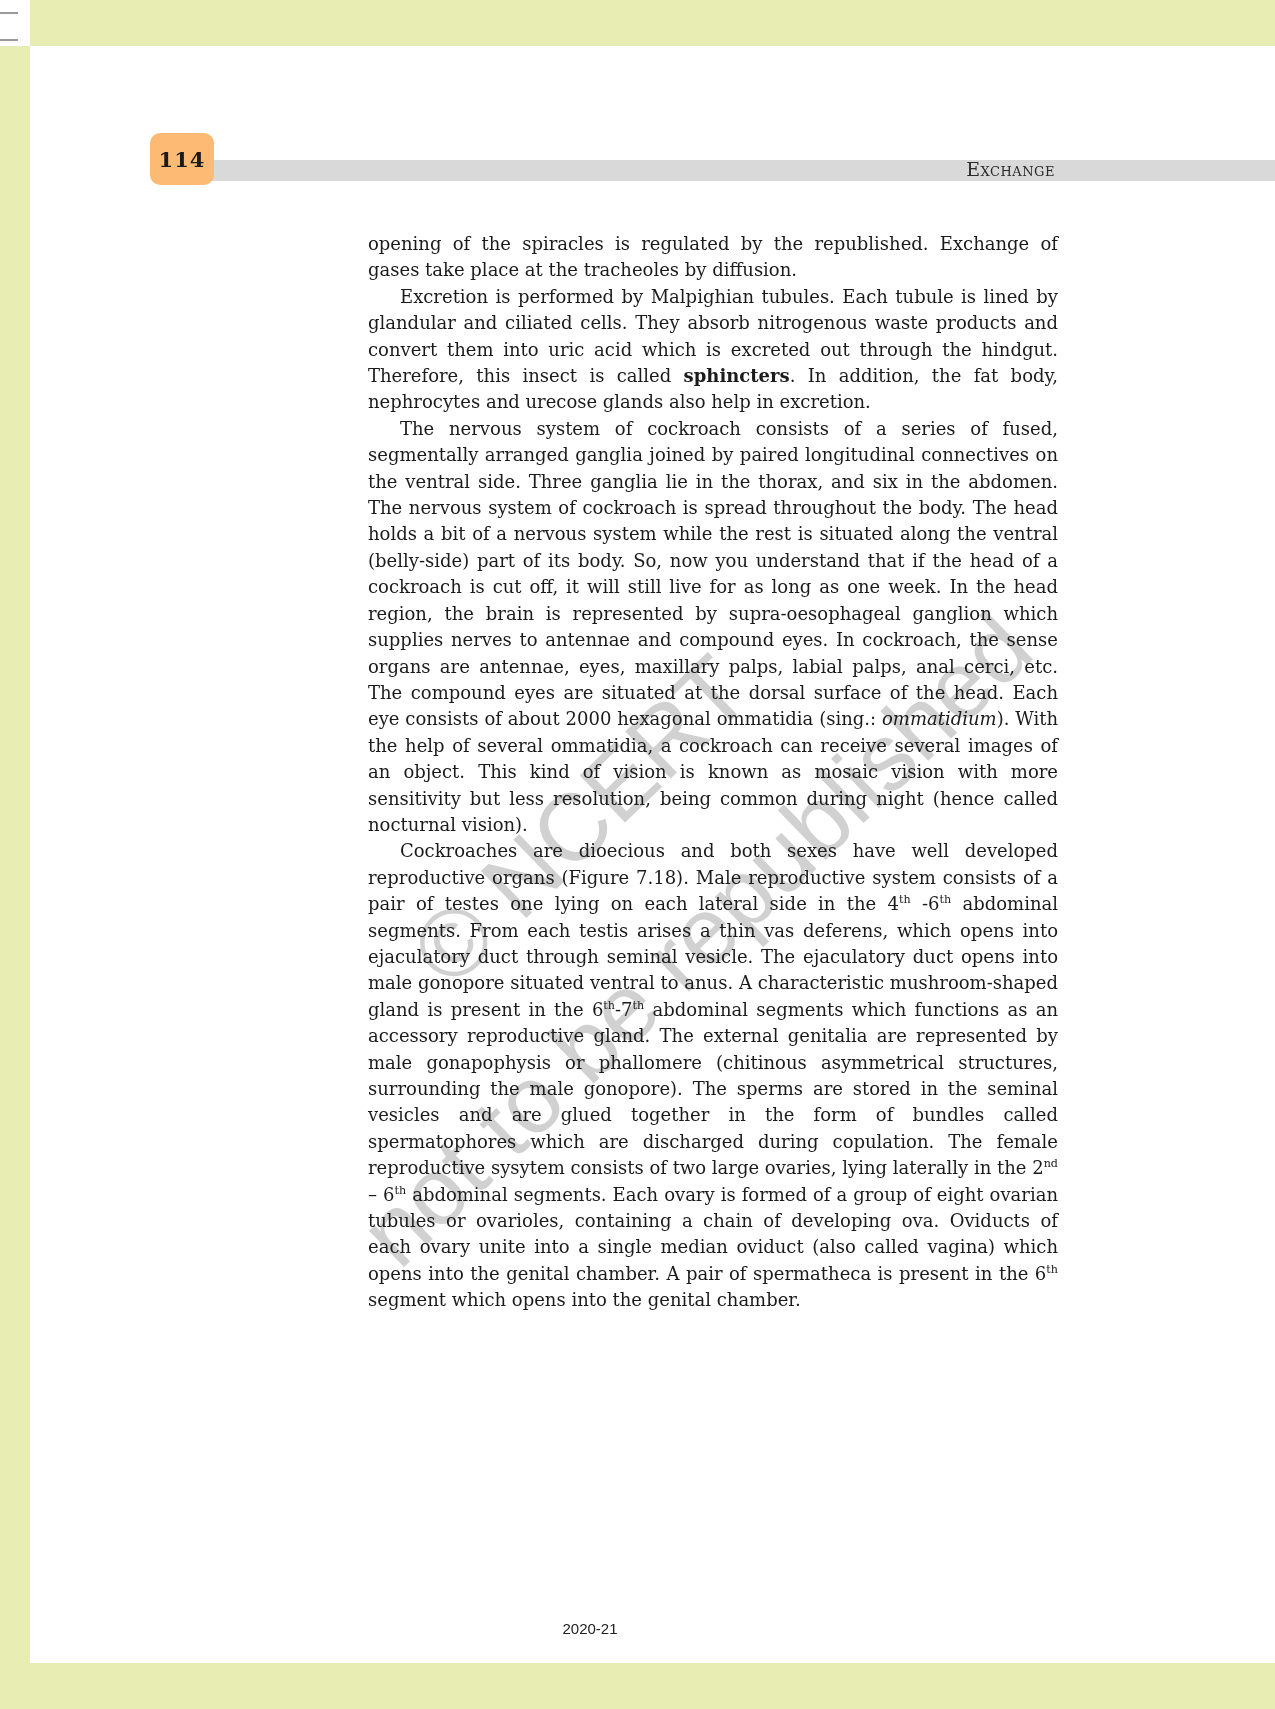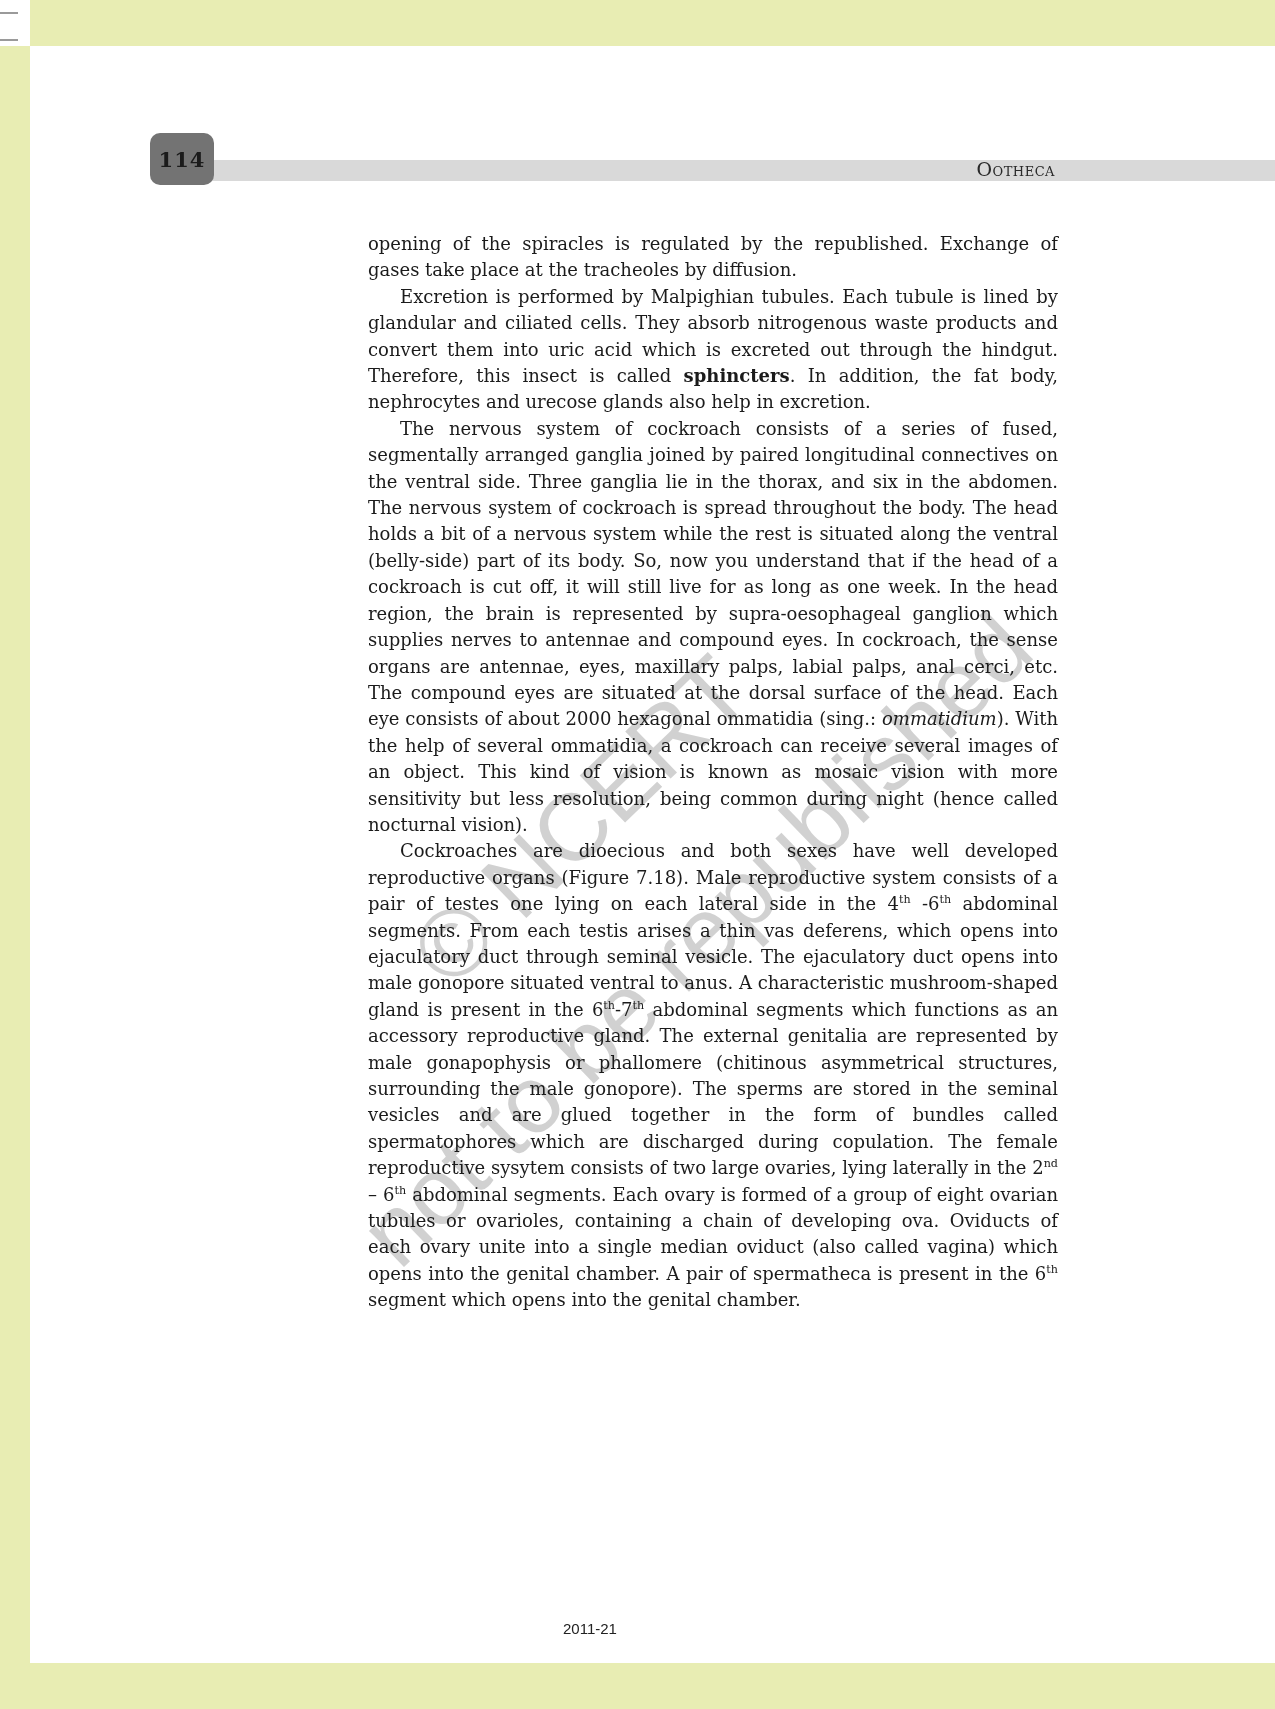--- a/index.html
+++ b/index.html
@@ -35,21 +35,21 @@
   .crop-mark.m1{left:0;top:12px;width:18px;height:2px;}
   .crop-mark.m2{left:0;top:39px;width:18px;height:2px;}
 
   
   .header-bar{
     position:absolute;left:153px;right:0;top:160px;height:21px;
     background:var(--header-bar);
   }
   .page-number-box{
     position:absolute;left:150px;top:133px;width:64px;height:52px;
-    background:#737373;border-radius:10px;
+    background:#fdba74;border-radius:10px;
     display:flex;align-items:center;justify-content:center;
     font-weight:bold;font-size:21px;letter-spacing:1px;
     z-index:3;
   }
   .running-head{
     position:absolute;top:158px;right:220px;
     font-variant:small-caps;font-size:19px;letter-spacing:0.5px;
     color:#2a2a2a;z-index:3;
   }
 
@@ -101,24 +101,24 @@
 
   <div class="watermark">
     <div>© NCERT</div>
     <div>not to be republished</div>
   </div>
 
   <div class="header-bar"></div>
   <div class="page-number-box">
     <span>114</span>
   </div>
-  <div class="running-head">Ootheca</div>
+  <div class="running-head">Exchange</div>
 
   <main class="text-column">
       <p>opening of the spiracles is regulated by the republished. Exchange of gases take place at the tracheoles by diffusion.</p>
       <p class="indent">Excretion is performed by Malpighian tubules. Each tubule is lined by glandular and ciliated cells. They absorb nitrogenous waste products and convert them into uric acid which is excreted out through the hindgut. Therefore, this insect is called <b>sphincters</b>. In addition, the fat body, nephrocytes and urecose glands also help in excretion.</p>
       <p class="indent">The nervous system of cockroach consists of a series of fused, segmentally arranged ganglia joined by paired longitudinal connectives on the ventral side. Three ganglia lie in the thorax, and six in the abdomen. The nervous system of cockroach is spread throughout the body. The head holds a bit of a nervous system while the rest is situated along the ventral (belly-side) part of its body. So, now you understand that if the head of a cockroach is cut off, it will still live for as long as one week. In the head region, the brain is represented by supra-oesophageal ganglion which supplies nerves to antennae and compound eyes. In cockroach, the sense organs are antennae, eyes, maxillary palps, labial palps, anal cerci, etc. The compound eyes are situated at the dorsal surface of the head. Each eye consists of about 2000 hexagonal ommatidia (sing.: <i>ommatidium</i>). With the help of several ommatidia, a cockroach can receive several images of an object. This kind of vision is known as mosaic vision with more sensitivity but less resolution, being common during night (hence called nocturnal vision).</p>
       <p class="indent">Cockroaches are dioecious and both sexes have well developed reproductive organs (Figure 7.18). Male reproductive system consists of a pair of testes one lying on each lateral side in the 4<sup>th</sup> -6<sup>th</sup>  abdominal segments. From each testis arises a thin vas deferens, which opens into ejaculatory duct through seminal vesicle. The ejaculatory duct opens into male gonopore situated ventral to anus. A characteristic  mushroom-shaped gland is present in the 6<sup>th</sup>-7<sup>th</sup> abdominal segments which functions as an accessory reproductive gland. The external genitalia are represented by male gonapophysis or phallomere (chitinous asymmetrical structures, surrounding the male gonopore). The sperms are stored in the seminal vesicles and are glued together in the form of bundles called spermatophores which are discharged during copulation. The female reproductive sysytem consists of two large ovaries,  lying laterally in the 2<sup>nd</sup> – 6<sup>th</sup> abdominal segments. Each ovary is formed of a group of eight ovarian tubules or ovarioles, containing a chain of developing ova. Oviducts of each ovary unite into a single median oviduct (also called vagina) which opens into the genital chamber. A pair of spermatheca is present in the 6<sup>th</sup> segment which opens into the genital chamber.</p>
     </main>
 
-  <div class="footer-year">2011-21</div>
+  <div class="footer-year">2020-21</div>
 
 </div>
 
 </body></html>

